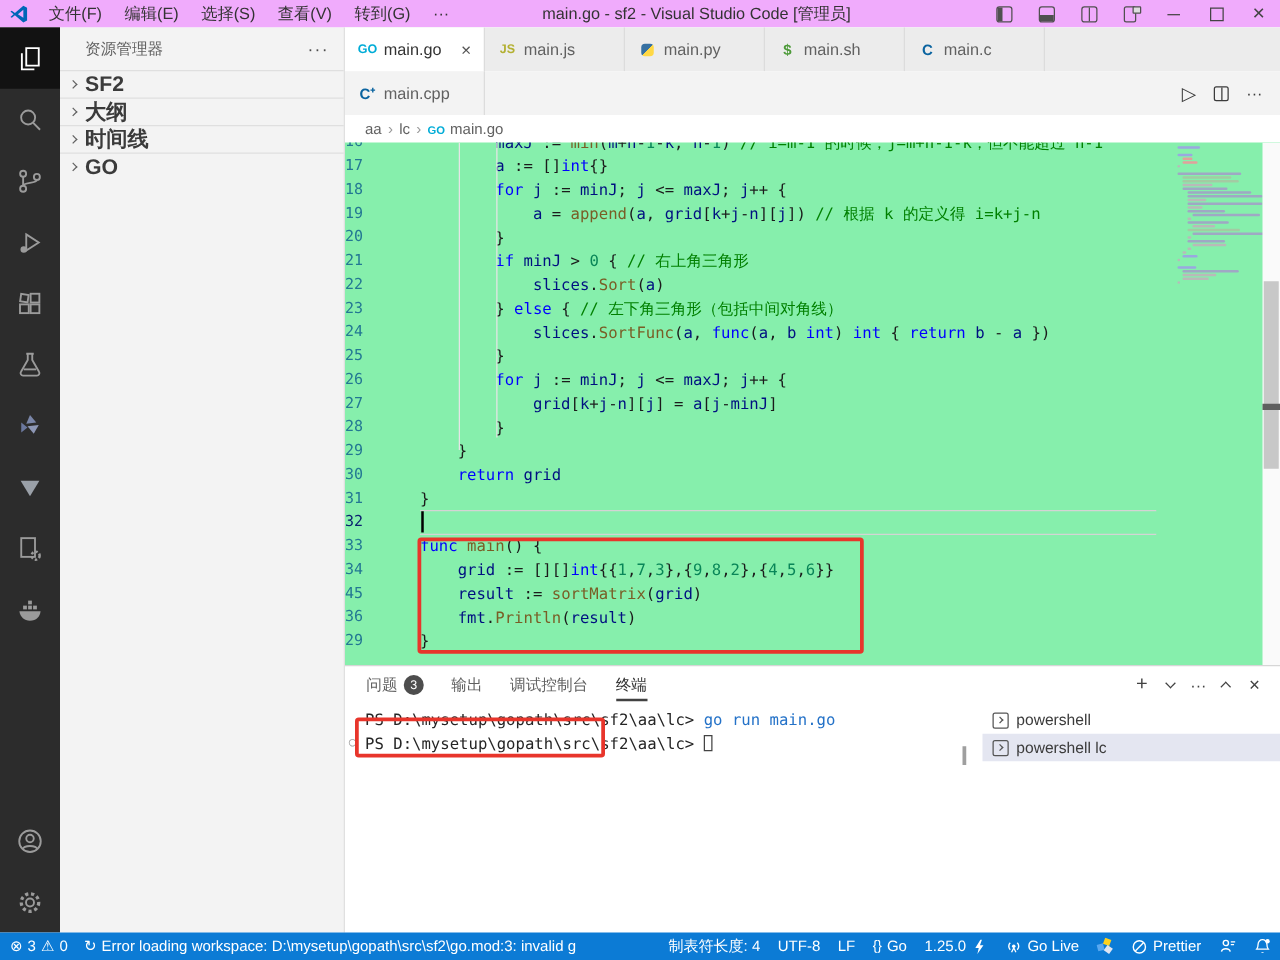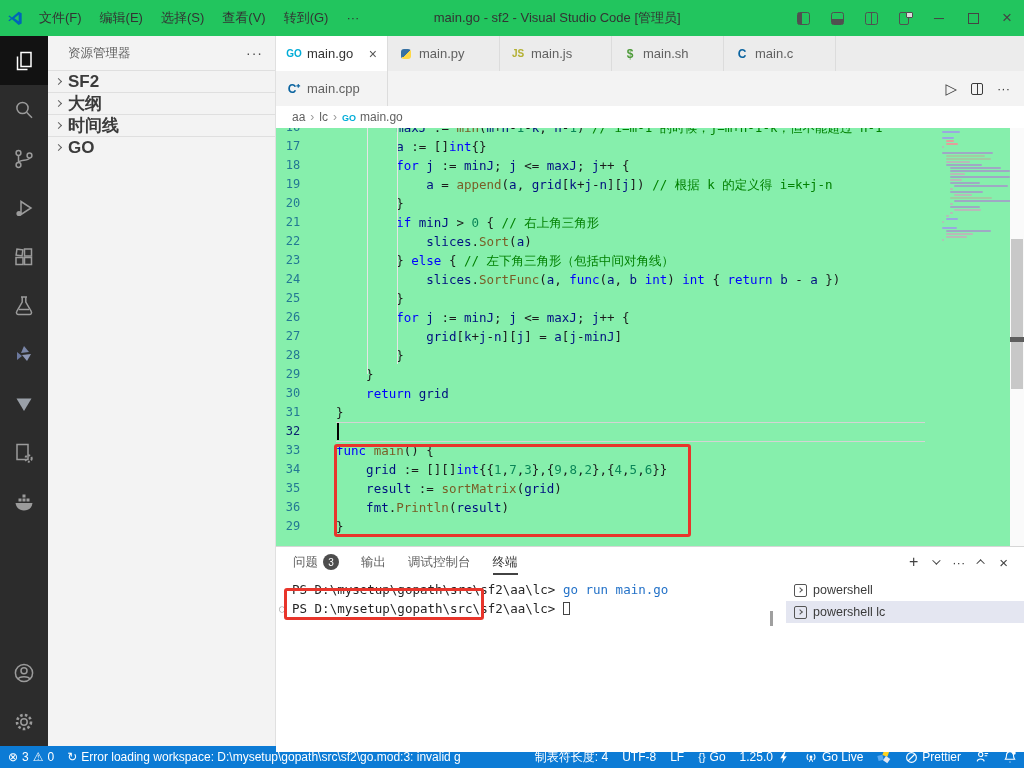--- a/index.html
+++ b/index.html
@@ -1,20 +1,20 @@
 <!DOCTYPE html>
 <html><head>
 <meta charset="utf-8">
 <style>
   html,body{margin:0;padding:0;background:#888;}
   *{box-sizing:border-box;}
   .app{width:1024px;height:768px;display:flex;flex-direction:column;overflow:hidden;
        font-family:"Liberation Sans",sans-serif;font-size:13px;color:#333;background:#fff;position:relative;}
   
-  .titlebar{height:36px;background:#22c55e;display:flex;align-items:center;flex:0 0 auto;}
+  .titlebar{height:22px;background:#f0abfc;display:flex;align-items:center;flex:0 0 auto;}
   .vscode-logo{width:30px;display:flex;justify-content:center;}
   .menubar{display:flex;align-items:center;}
   .menu-item{padding:0 9px;height:30px;line-height:30px;color:#333;cursor:default;}
   .tb-title{flex:1;text-align:center;color:#333;padding-right:40px;}
   .tb-controls{display:flex;align-items:center;height:100%;}
   .tb-btn{width:34px;height:30px;display:flex;align-items:center;justify-content:center;color:#444;}
   .wi{width:13px;height:13px;border:1.4px solid #505050;border-radius:2.5px;position:relative;}
   .wi.side::before{content:"";position:absolute;left:0;top:0;bottom:0;width:4px;background:#505050;}
   .wi.panelic::before{content:"";position:absolute;left:0;right:0;bottom:0;height:4.5px;background:#505050;}
   .wi.split::before{content:"";position:absolute;left:50%;top:0;bottom:0;width:1.4px;background:#505050;}
@@ -50,21 +50,21 @@
   .editor-actions{margin-left:auto;display:flex;align-items:center;gap:14px;padding-right:14px;color:#3b3b3b;}
   .ea-split{width:12px;height:12px;border:1.3px solid #3b3b3b;position:relative;border-radius:2px;}
   .ea-split::before{content:"";position:absolute;left:50%;top:0;bottom:0;width:1.3px;background:#3b3b3b;}
   .breadcrumbs{height:22px;display:flex;align-items:center;padding-left:16px;color:#616161;font-size:12px;background:#fff;flex:0 0 auto;}
   .bc-sep{margin:0 5px;color:#9a9a9a;}
   .bc-go{color:#00acd7;font-weight:bold;font-size:9px;margin-right:4px;}
   
   .editor-wrap{position:relative;height:418px;overflow:hidden;background:#86efac;flex:0 0 auto;}
   .code-scroll{margin-top:-10px;}
   .code-line{display:flex;height:19px;line-height:19px;font-family:"DejaVu Sans Mono",monospace;font-size:12.5px;white-space:pre;}
-  .gutter{width:34px;text-align:center;color:#237893;flex:0 0 auto;font-size:12px;}
+  .gutter{width:34px;text-align:left;color:#237893;flex:0 0 auto;font-size:12px;}
   .gutter.cur{color:#0b216f;}
   .fold{width:26px;flex:0 0 auto;}
   .ctext{color:#000;}
   .tk-k{color:#0000ff;} .tk-t{color:#0000ff;} .tk-f{color:#795e26;}
   .tk-v{color:#001080;} .tk-n{color:#098658;} .tk-c{color:#008000;} .tk-p{color:#1b1b1b;}
   .indent-guide{position:absolute;width:1px;background:#e5e5e5;}
   .cur-line{position:absolute;left:60px;width:589px;height:20px;border-top:1px solid #d4d4d4;border-bottom:1px solid #d4d4d4;}
   .cursor-bar{position:absolute;width:2px;height:17px;background:#000;}
   .minimap{position:absolute;top:0;right:16px;width:66px;padding-top:3px;}
   .mm-bar{height:2px;margin-bottom:1px;border-radius:1px;}
@@ -286,28 +286,28 @@
     </div>
 
     <div class="editor-col">
       <div class="tabrow" id="tabrow1">
           <div class="tab active">
             <span class="ticon" style="color: rgb(0, 172, 215);">GO</span>
             <span>main.go</span>
             <span class="tclose">×</span>
           </div>
           <div class="tab">
+            <span class="ticon" style="color: rgb(179, 176, 49);">JS</span>
+            <span>main.js</span>
+          </div>
+          <div class="tab">
             <span class="ticon">
               <span style="width:10px;height:10px;border-radius:3px;background:linear-gradient(135deg,#3771a2 50%,#ffd845 50%);display:inline-block;"></span>
             </span>
             <span>main.py</span>
-          </div>
-          <div class="tab">
-            <span class="ticon" style="color: rgb(179, 176, 49);">JS</span>
-            <span>main.js</span>
           </div>
           <div class="tab">
             <span class="ticon" style="color: rgb(77, 154, 57); font-size: 12px;">$</span>
             <span>main.sh</span>
           </div>
           <div class="tab">
             <span class="ticon" style="color: rgb(11, 100, 160); font-size: 12px;">C</span>
             <span>main.c</span>
           </div>
         </div>
@@ -346,21 +346,21 @@
             <div class="code-line"><span class="gutter">25</span><span class="fold"></span><span class="ctext"><span class="tk-p">        }</span></span></div>
             <div class="code-line"><span class="gutter">26</span><span class="fold"></span><span class="ctext"><span class="tk-p">        </span><span class="tk-k">for</span><span class="tk-p"> </span><span class="tk-v">j</span><span class="tk-p"> := </span><span class="tk-v">minJ</span><span class="tk-p">; </span><span class="tk-v">j</span><span class="tk-p"> &lt;= </span><span class="tk-v">maxJ</span><span class="tk-p">; </span><span class="tk-v">j</span><span class="tk-p">++ {</span></span></div>
             <div class="code-line"><span class="gutter">27</span><span class="fold"></span><span class="ctext"><span class="tk-p">            </span><span class="tk-v">grid</span><span class="tk-p">[</span><span class="tk-v">k</span><span class="tk-p">+</span><span class="tk-v">j</span><span class="tk-p">-</span><span class="tk-v">n</span><span class="tk-p">][</span><span class="tk-v">j</span><span class="tk-p">] = </span><span class="tk-v">a</span><span class="tk-p">[</span><span class="tk-v">j</span><span class="tk-p">-</span><span class="tk-v">minJ</span><span class="tk-p">]</span></span></div>
             <div class="code-line"><span class="gutter">28</span><span class="fold"></span><span class="ctext"><span class="tk-p">        }</span></span></div>
             <div class="code-line"><span class="gutter">29</span><span class="fold"></span><span class="ctext"><span class="tk-p">    }</span></span></div>
             <div class="code-line"><span class="gutter">30</span><span class="fold"></span><span class="ctext"><span class="tk-p">    </span><span class="tk-k">return</span><span class="tk-p"> </span><span class="tk-v">grid</span></span></div>
             <div class="code-line"><span class="gutter">31</span><span class="fold"></span><span class="ctext"><span class="tk-p">}</span></span></div>
             <div class="code-line"><span class="gutter cur">32</span><span class="fold"></span><span class="ctext"></span></div>
             <div class="code-line"><span class="gutter">33</span><span class="fold"></span><span class="ctext"><span class="tk-k">func</span><span class="tk-p"> </span><span class="tk-f">main</span><span class="tk-p">() {</span></span></div>
             <div class="code-line"><span class="gutter">34</span><span class="fold"></span><span class="ctext"><span class="tk-p">    </span><span class="tk-v">grid</span><span class="tk-p"> := [][]</span><span class="tk-t">int</span><span class="tk-p">{{</span><span class="tk-n">1</span><span class="tk-p">,</span><span class="tk-n">7</span><span class="tk-p">,</span><span class="tk-n">3</span><span class="tk-p">},{</span><span class="tk-n">9</span><span class="tk-p">,</span><span class="tk-n">8</span><span class="tk-p">,</span><span class="tk-n">2</span><span class="tk-p">},{</span><span class="tk-n">4</span><span class="tk-p">,</span><span class="tk-n">5</span><span class="tk-p">,</span><span class="tk-n">6</span><span class="tk-p">}}</span></span></div>
-            <div class="code-line"><span class="gutter">35</span><span class="fold"></span><span class="ctext"><span class="tk-p">    </span><span class="tk-v">result</span><span class="tk-p"> := </span><span class="tk-f">sortMatrix</span><span class="tk-p">(</span><span class="tk-v">grid</span><span class="tk-p">)</span></span></div>
+            <div class="code-line"><span class="gutter">45</span><span class="fold"></span><span class="ctext"><span class="tk-p">    </span><span class="tk-v">result</span><span class="tk-p"> := </span><span class="tk-f">sortMatrix</span><span class="tk-p">(</span><span class="tk-v">grid</span><span class="tk-p">)</span></span></div>
             <div class="code-line"><span class="gutter">36</span><span class="fold"></span><span class="ctext"><span class="tk-p">    </span><span class="tk-v">fmt</span><span class="tk-p">.</span><span class="tk-f">Println</span><span class="tk-p">(</span><span class="tk-v">result</span><span class="tk-p">)</span></span></div>
             <div class="code-line"><span class="gutter">29</span><span class="fold"></span><span class="ctext"><span class="tk-p">}</span></span></div>
           </div>
         <div class="cur-line" style="top:294px;"></div>
         <div class="cursor-bar" style="left:61px;top:295px;"></div>
         <div class="minimap" id="minimap">
             <div class="mm-bar mm-b" style="margin-left: 0px; width: 18px;"></div>
             <div class="mm-bar mm-p" style="margin-left: 0px; width: 0px; background: transparent;"></div>
             <div class="mm-bar mm-b" style="margin-left: 0px; width: 12px;"></div>
             <div class="mm-bar mm-r" style="margin-left: 4px; width: 7.5px;"></div>

